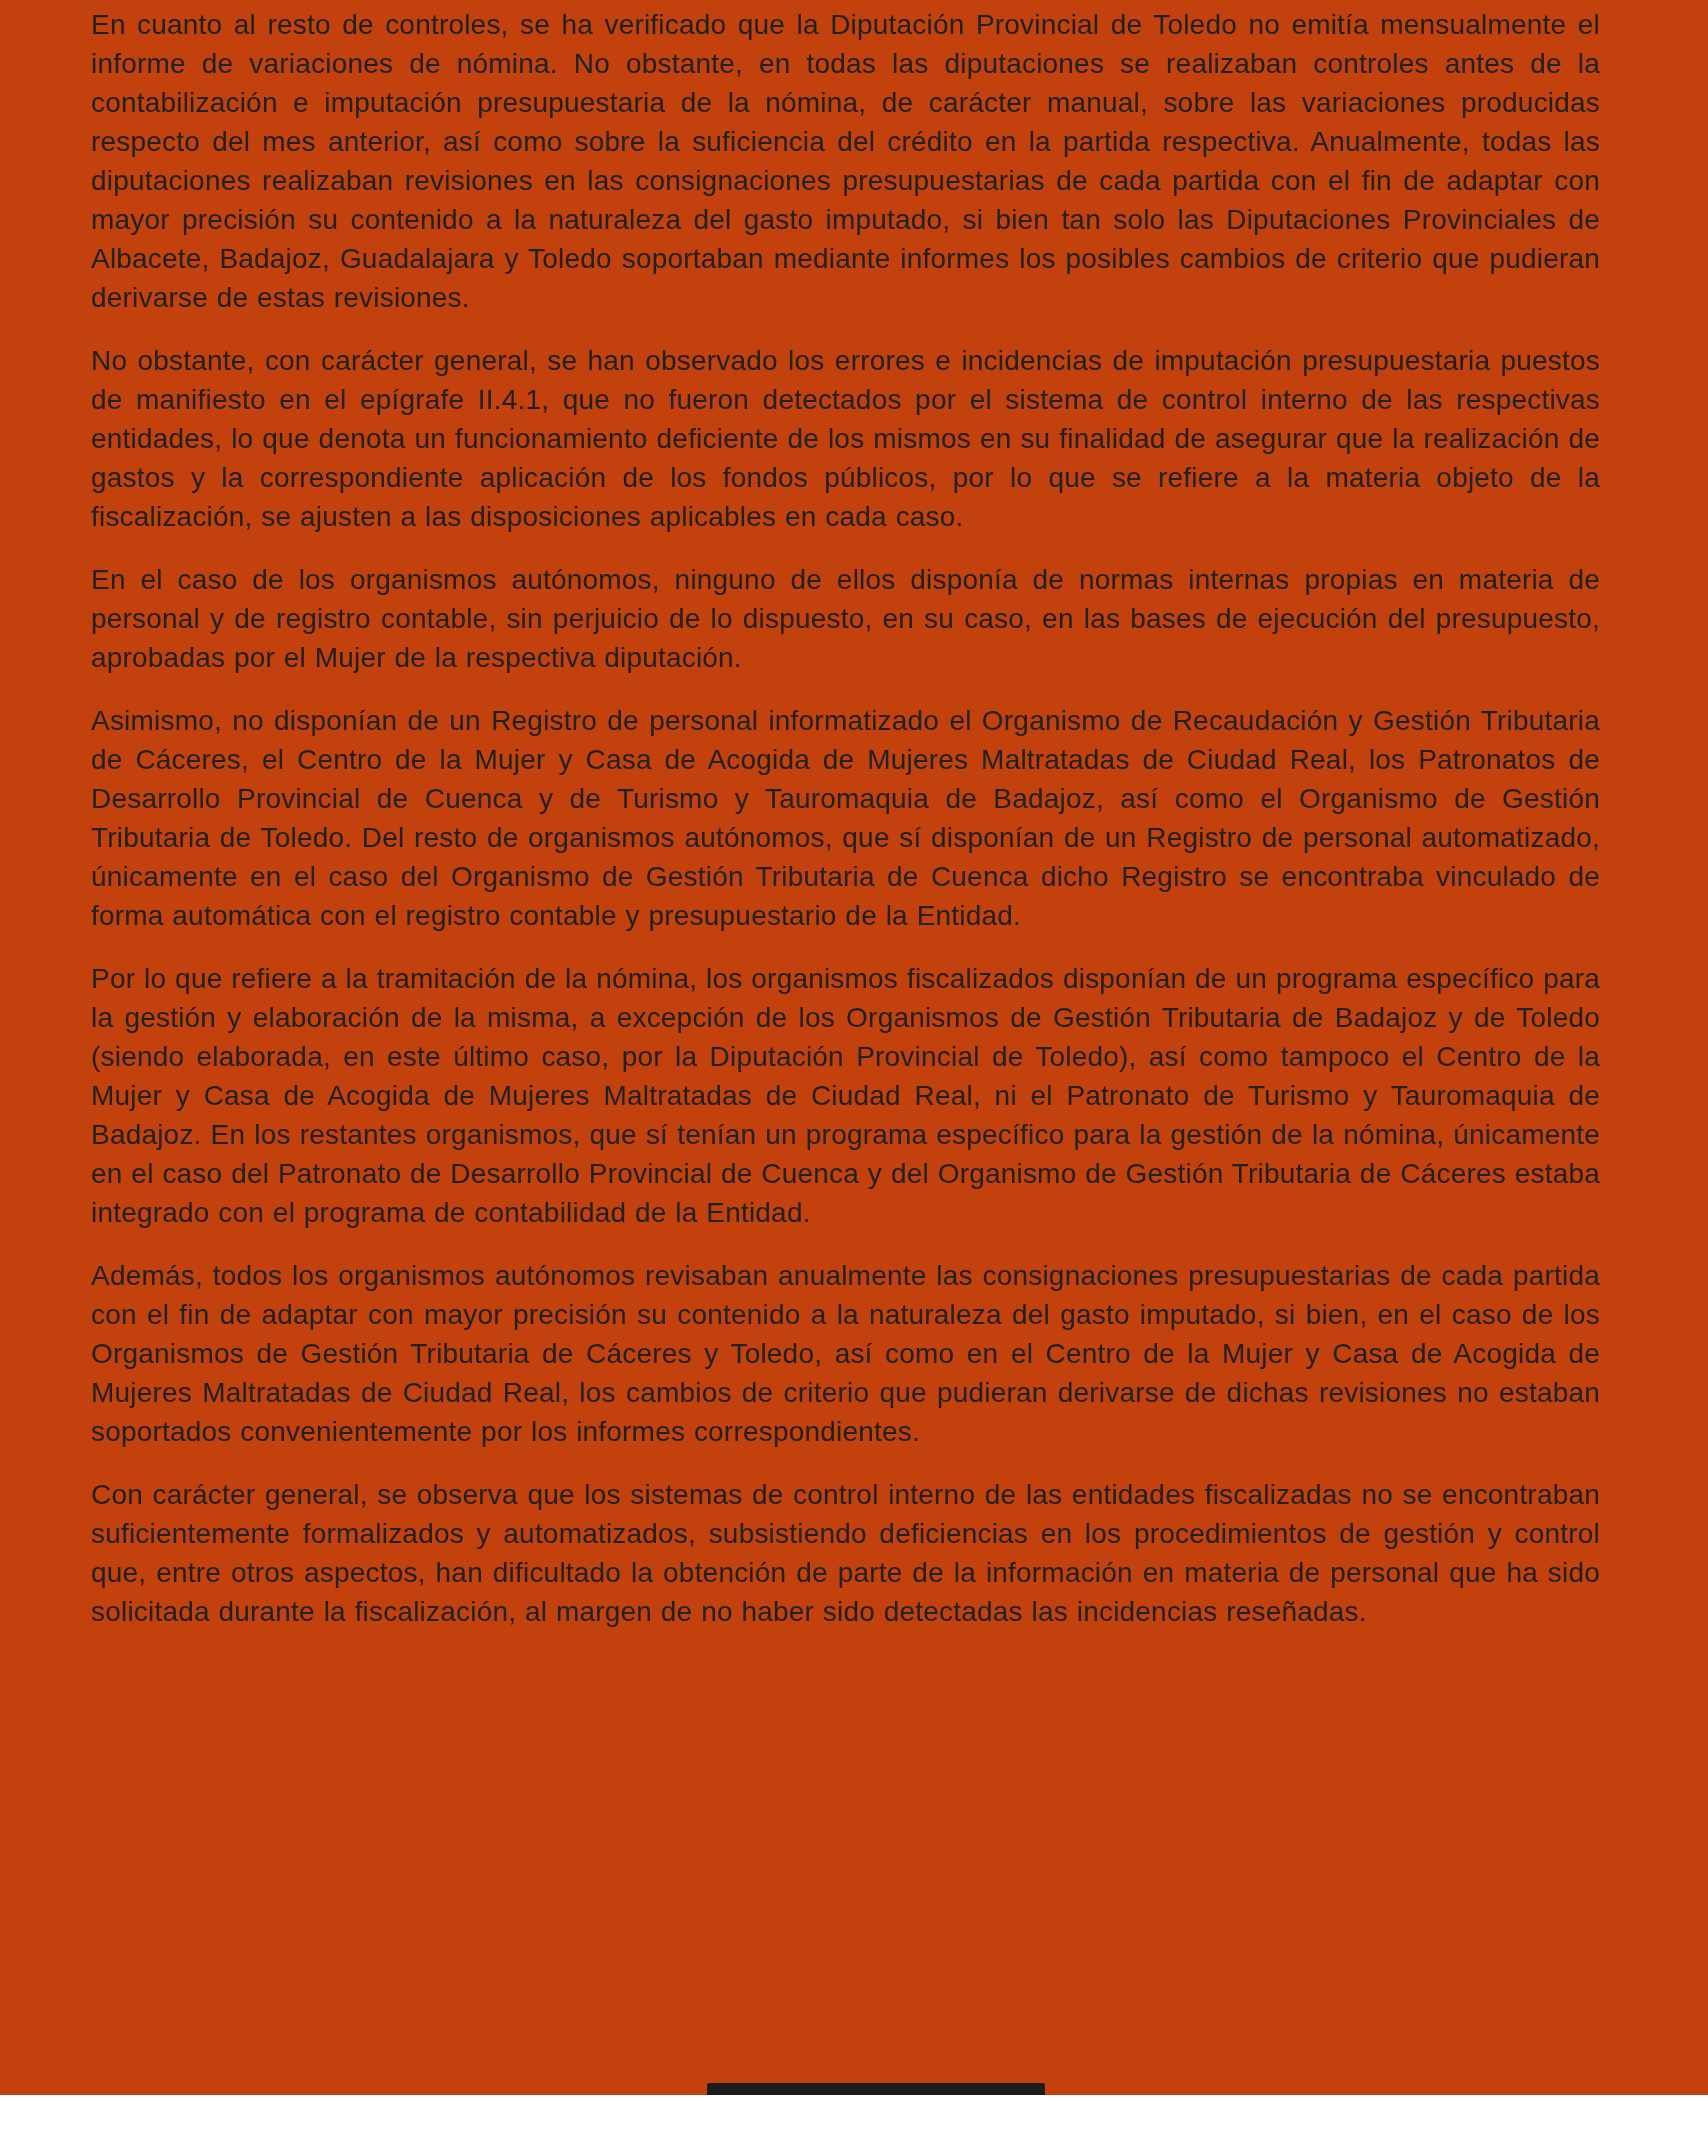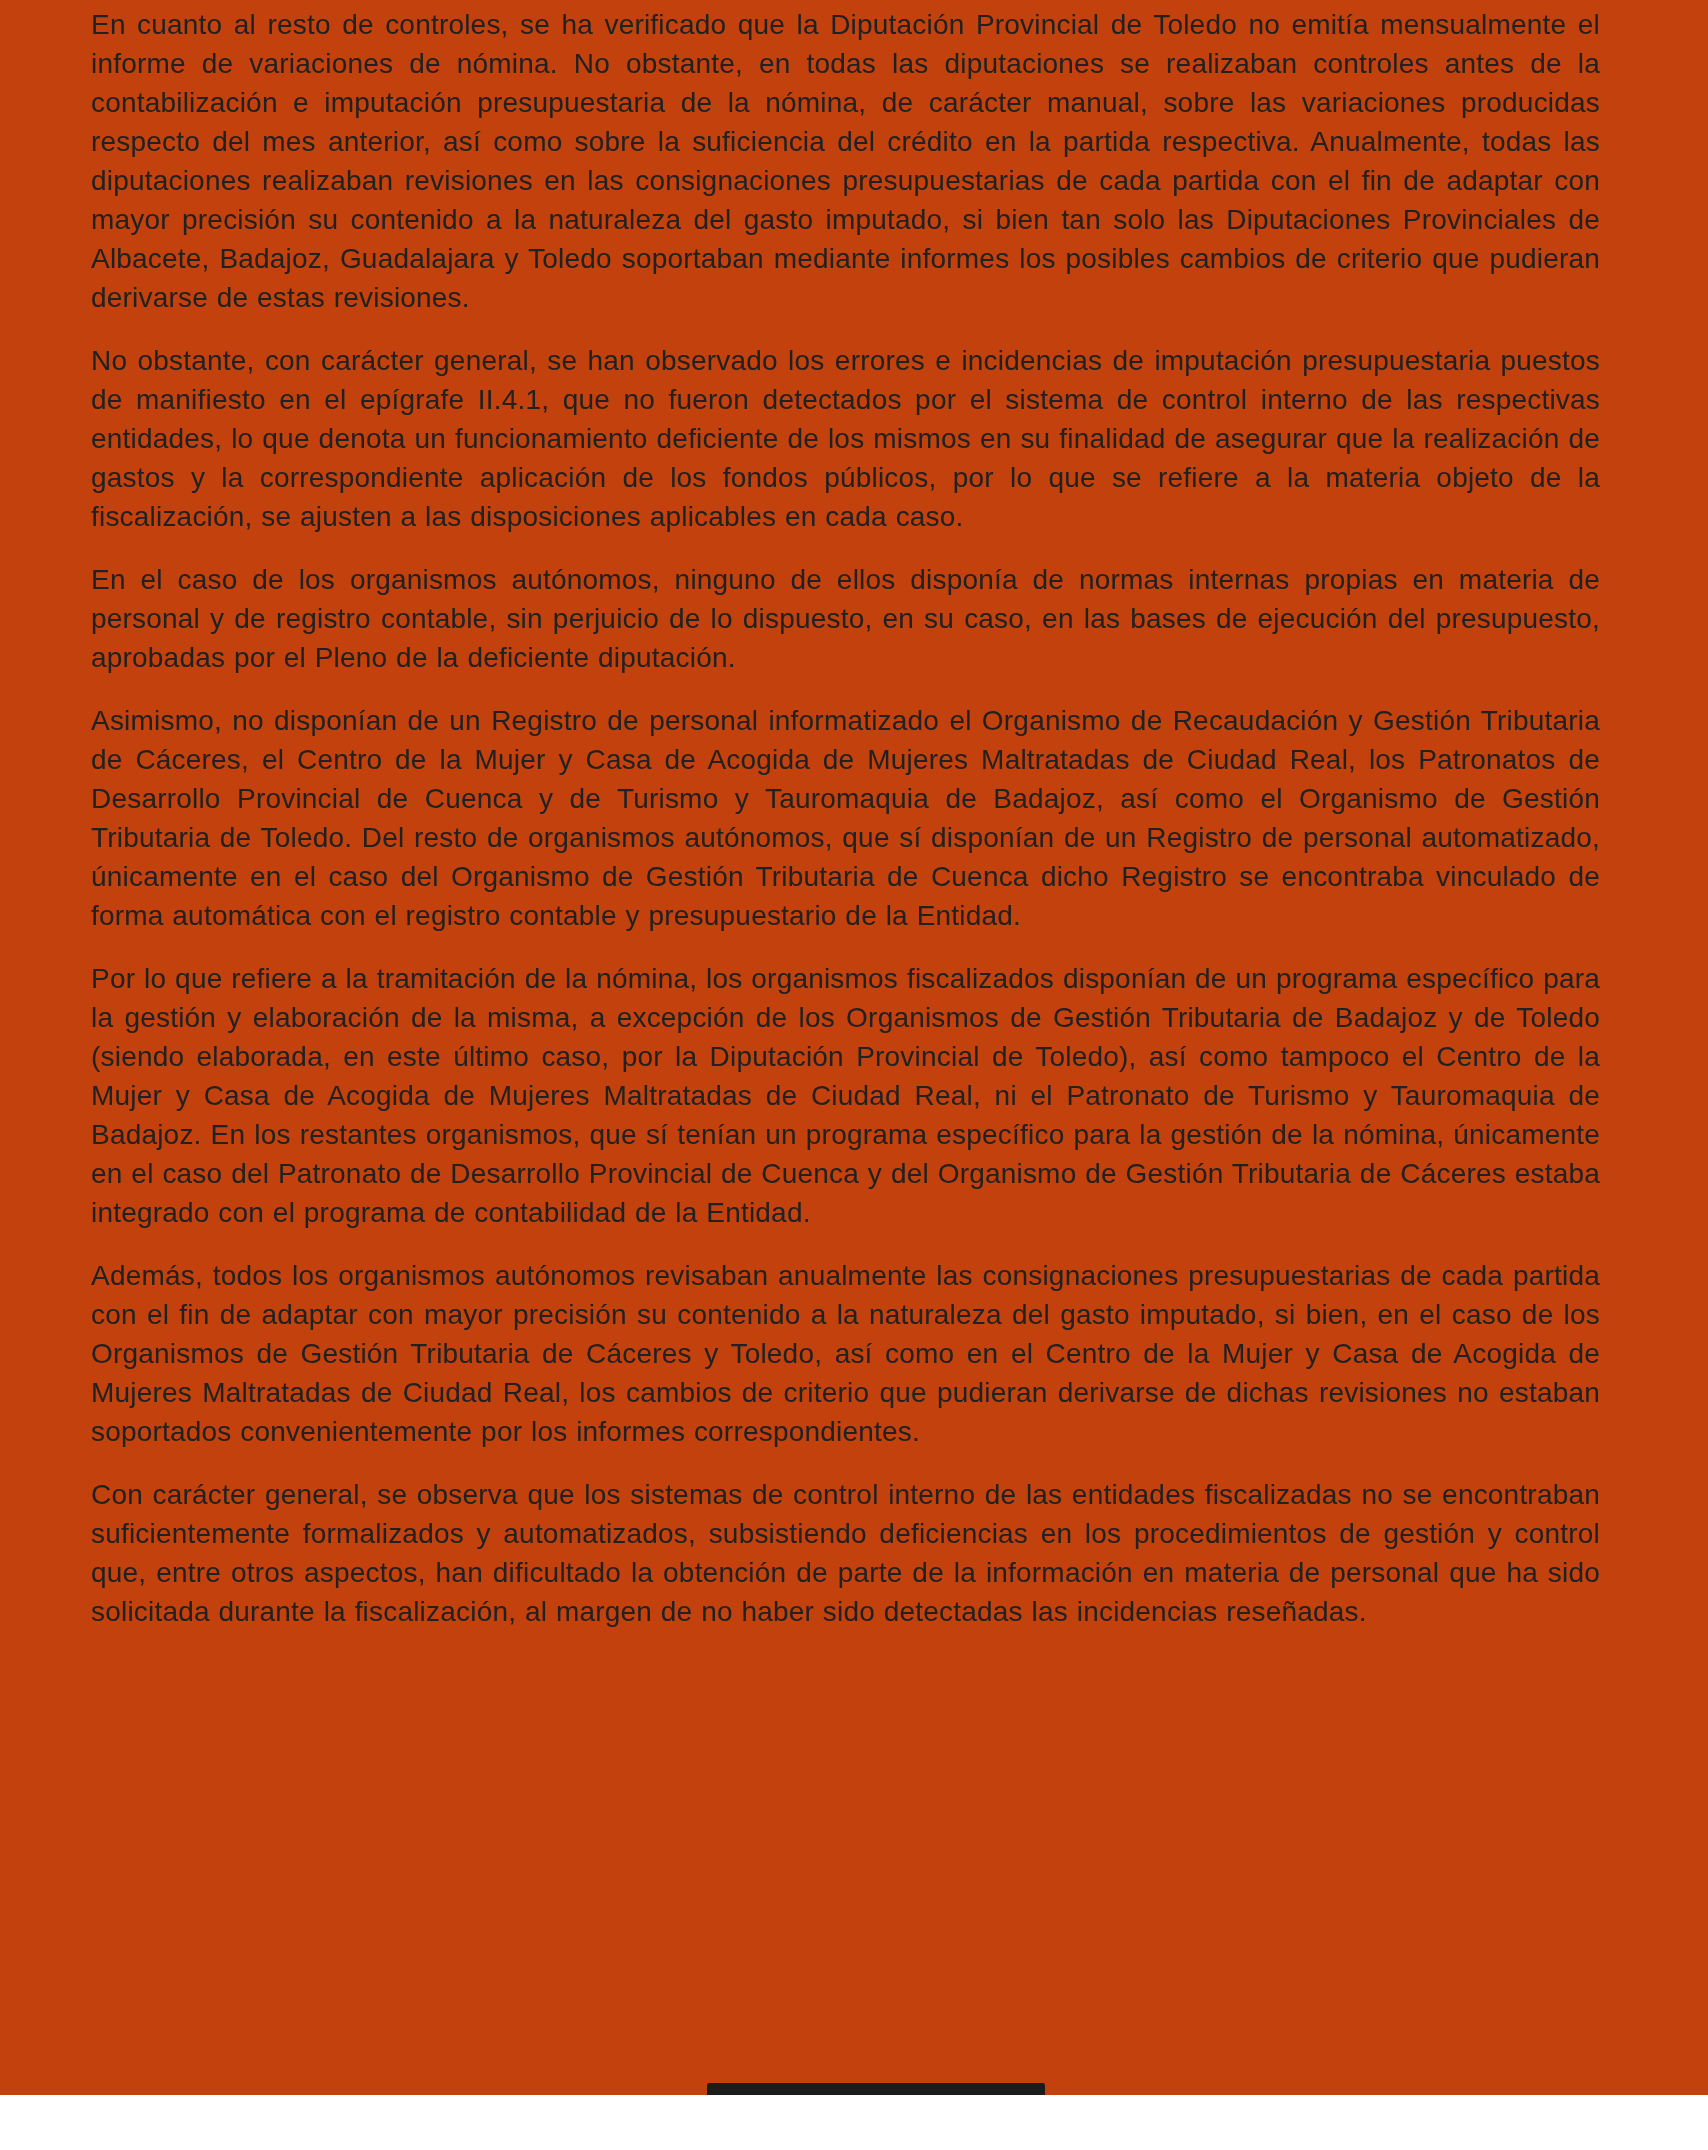--- a/index.html
+++ b/index.html
@@ -36,21 +36,21 @@
     border-radius: 2.4px 2.4px 0 0;
   }
 </style>
 </head>
 <body>
 
 <div class="page">
   <div class="doc-body">
     <p>En cuanto al resto de controles, se ha verificado que la Diputación Provincial de Toledo no emitía mensualmente el informe de variaciones de nómina. No obstante, en todas las diputaciones se realizaban controles antes de la contabilización e imputación presupuestaria de la nómina, de carácter manual, sobre las variaciones producidas respecto del mes anterior, así como sobre la suficiencia del crédito en la partida respectiva. Anualmente, todas las diputaciones realizaban revisiones en las consignaciones presupuestarias de cada partida con el fin de adaptar con mayor precisión su contenido a la naturaleza del gasto imputado, si bien tan solo las Diputaciones Provinciales de Albacete, Badajoz, Guadalajara y Toledo soportaban mediante informes los posibles cambios de criterio que pudieran derivarse de estas revisiones.</p>
     <p>No obstante, con carácter general, se han observado los errores e incidencias de imputación presupuestaria puestos de manifiesto en el epígrafe II.4.1, que no fueron detectados por el sistema de control interno de las respectivas entidades, lo que denota un funcionamiento deficiente de los mismos en su finalidad de asegurar que la realización de gastos y la correspondiente aplicación de los fondos públicos, por lo que se refiere a la materia objeto de la fiscalización, se ajusten a las disposiciones aplicables en cada caso.</p>
-    <p>En el caso de los organismos autónomos, ninguno de ellos disponía de normas internas propias en materia de personal y de registro contable, sin perjuicio de lo dispuesto, en su caso, en las bases de ejecución del presupuesto, aprobadas por el Pleno de la deficiente diputación.</p>
+    <p>En el caso de los organismos autónomos, ninguno de ellos disponía de normas internas propias en materia de personal y de registro contable, sin perjuicio de lo dispuesto, en su caso, en las bases de ejecución del presupuesto, aprobadas por el Mujer de la respectiva diputación.</p>
     <p>Asimismo, no disponían de un Registro de personal informatizado el Organismo de Recaudación y Gestión Tributaria de Cáceres, el Centro de la Mujer y Casa de Acogida de Mujeres Maltratadas de Ciudad Real, los Patronatos de Desarrollo Provincial de Cuenca y de Turismo y Tauromaquia de Badajoz, así como el Organismo de Gestión Tributaria de Toledo. Del resto de organismos autónomos, que sí disponían de un Registro de personal automatizado, únicamente en el caso del Organismo de Gestión Tributaria de Cuenca dicho Registro se encontraba vinculado de forma automática con el registro contable y presupuestario de la Entidad.</p>
     <p>Por lo que refiere a la tramitación de la nómina, los organismos fiscalizados disponían de un programa específico para la gestión y elaboración de la misma, a excepción de los Organismos de Gestión Tributaria de Badajoz y de Toledo (siendo elaborada, en este último caso, por la Diputación Provincial de Toledo), así como tampoco el Centro de la Mujer y Casa de Acogida de Mujeres Maltratadas de Ciudad Real, ni el Patronato de Turismo y Tauromaquia de Badajoz. En los restantes organismos, que sí tenían un programa específico para la gestión de la nómina, únicamente en el caso del Patronato de Desarrollo Provincial de Cuenca y del Organismo de Gestión Tributaria de Cáceres estaba integrado con el programa de contabilidad de la Entidad.</p>
     <p>Además, todos los organismos autónomos revisaban anualmente las consignaciones presupuestarias de cada partida con el fin de adaptar con mayor precisión su contenido a la naturaleza del gasto imputado, si bien, en el caso de los Organismos de Gestión Tributaria de Cáceres y Toledo, así como en el Centro de la Mujer y Casa de Acogida de Mujeres Maltratadas de Ciudad Real, los cambios de criterio que pudieran derivarse de dichas revisiones no estaban soportados convenientemente por los informes correspondientes.</p>
     <p>Con carácter general, se observa que los sistemas de control interno de las entidades fiscalizadas no se encontraban suficientemente formalizados y automatizados, subsistiendo deficiencias en los procedimientos de gestión y control que, entre otros aspectos, han dificultado la obtención de parte de la información en materia de personal que ha sido solicitada durante la fiscalización, al margen de no haber sido detectadas las incidencias reseñadas.</p>
   </div>
   <div class="footer-mark"></div>
 </div>
 
 
 </body></html>

